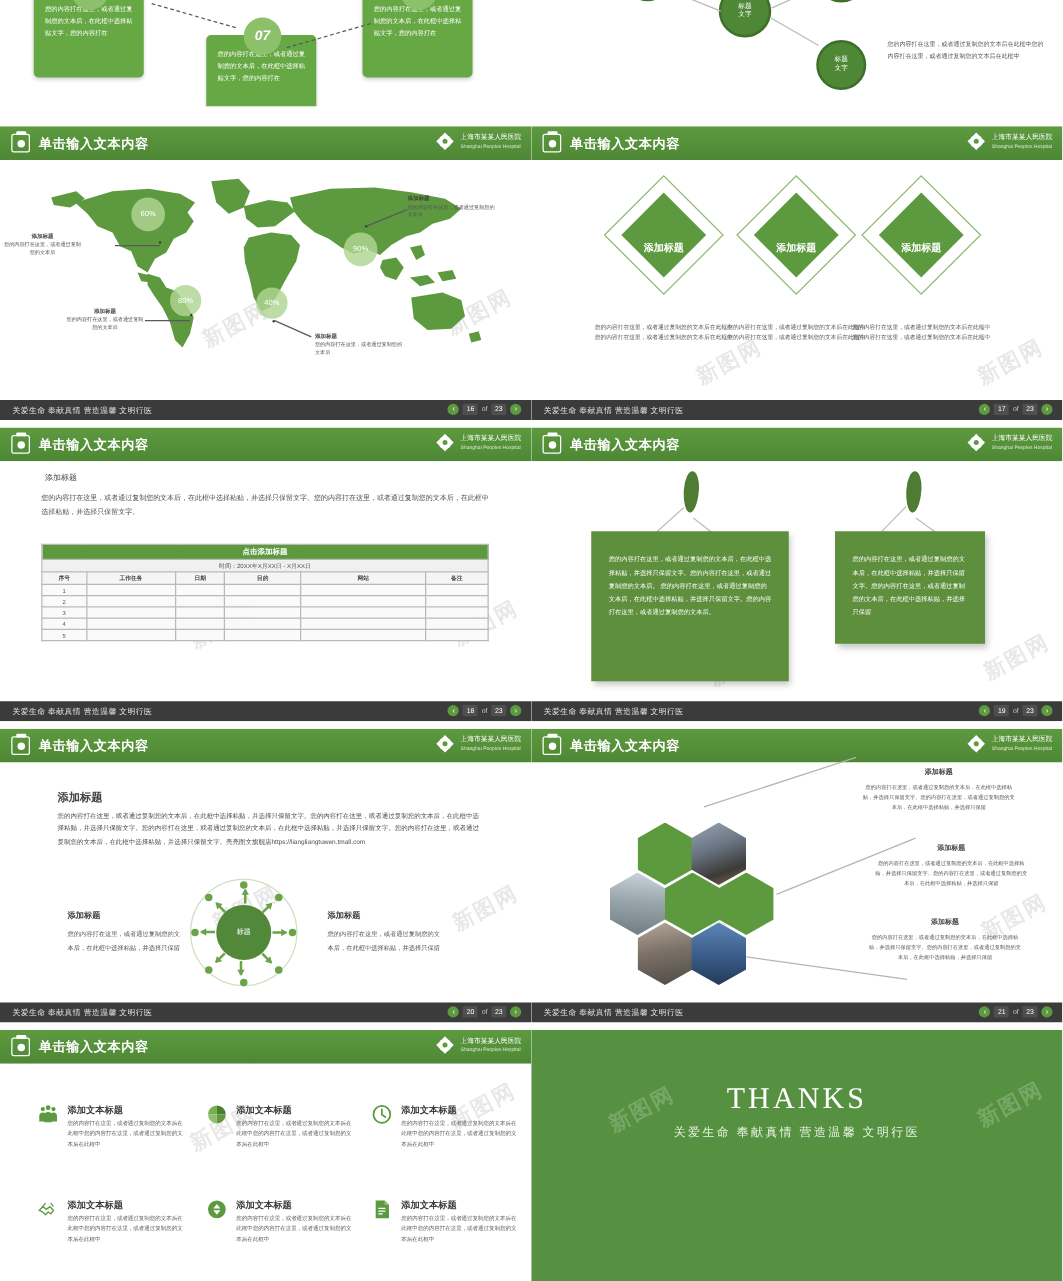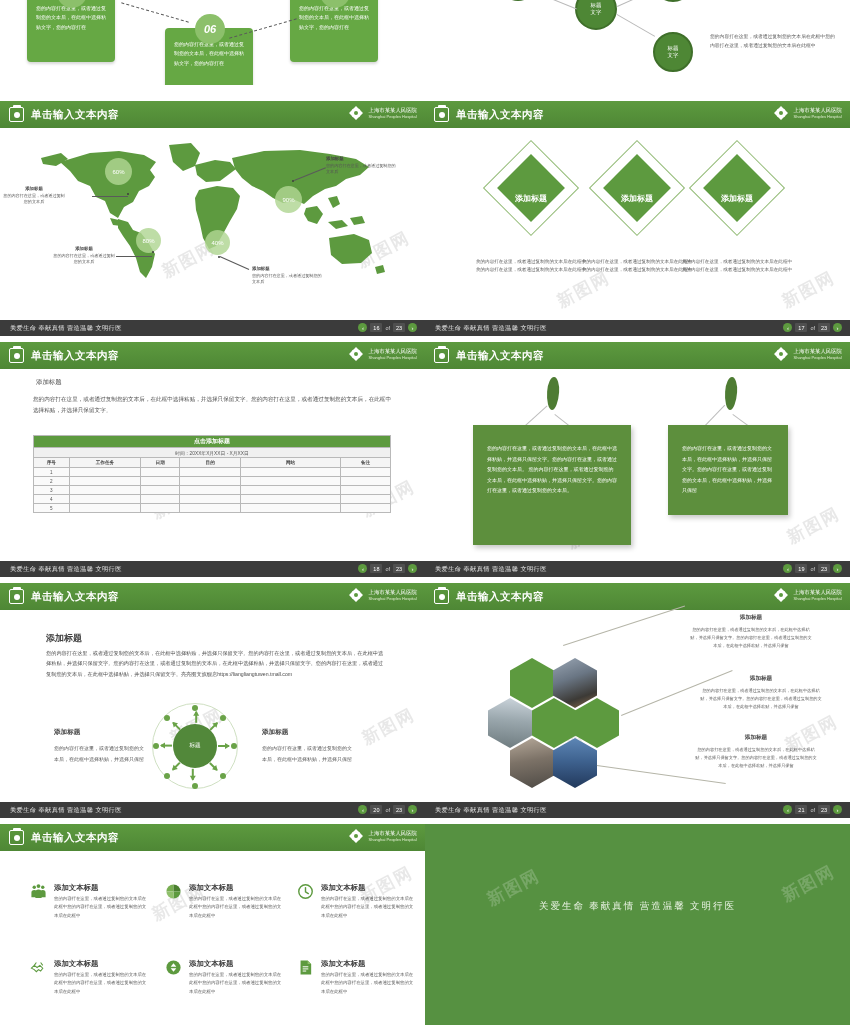--- a/index.html
+++ b/index.html
@@ -135,21 +135,21 @@
 <body>
 
 <div class="sheet">
 
   <div class="slide" style="left:0; top:-60px; height:145px;">
     <div class="canvas" style="height:145px;">
       <div class="card-n" style="left:27px; top:52px; width:88px; height:70px;">您的内容打在这里，或者通过复制您的文本后，在此框中选择粘贴文字，您的内容打在</div>
       <div class="card-circ" style="left:57px; top:38px;">04</div>
 
       <div class="card-n" style="left:165px; top:88px; width:88px; height:70px;">您的内容打在这里，或者通过复制您的文本后，在此框中选择粘贴文字，您的内容打在</div>
-      <div class="card-circ" style="left:195px; top:74px;">06</div>
+      <div class="card-circ" style="left:195px; top:74px;">07</div>
 
       <div class="card-n" style="left:290px; top:52px; width:88px; height:70px;">您的内容打在这里，或者通过复制您的文本后，在此框中选择粘贴文字，您的内容打在</div>
       <div class="card-circ" style="left:320px; top:38px;">06</div>
 
       <div class="dash-line" style="left:120px; top:72px; width:70px; transform:rotate(16deg);"></div>
       <div class="dash-line" style="left:228px; top:88px; width:70px; transform:rotate(-16deg);"></div>
     </div>
 
   </div>
 
@@ -680,17 +680,18 @@
         <span class="ico-p">您的内容打在这里，或者通过复制您的文本后在此框中您的内容打在这里，或者通过复制您的文本后在此框中</span>
       </div>
     </div>
   </div>
 
   <div class="slide" style="left:425px; top:824px; height:201px;">
     <div class="canvas" style="height:201px;">
       <div class="thanks-bg"></div>
       <div class="wm" style="left:60px; top:52px; color:rgba(255,255,255,.20);">新图网</div>
       <div class="wm" style="left:355px; top:48px; color:rgba(255,255,255,.20);">新图网</div>
+      <div class="thanks-main" style="top:42px;">THANKS</div>
       <div class="thanks-sub" style="top:76px;">关爱生命  奉献真情  营造温馨  文明行医</div>
     </div>
   </div>
 
 </div>
 
 </body></html>

